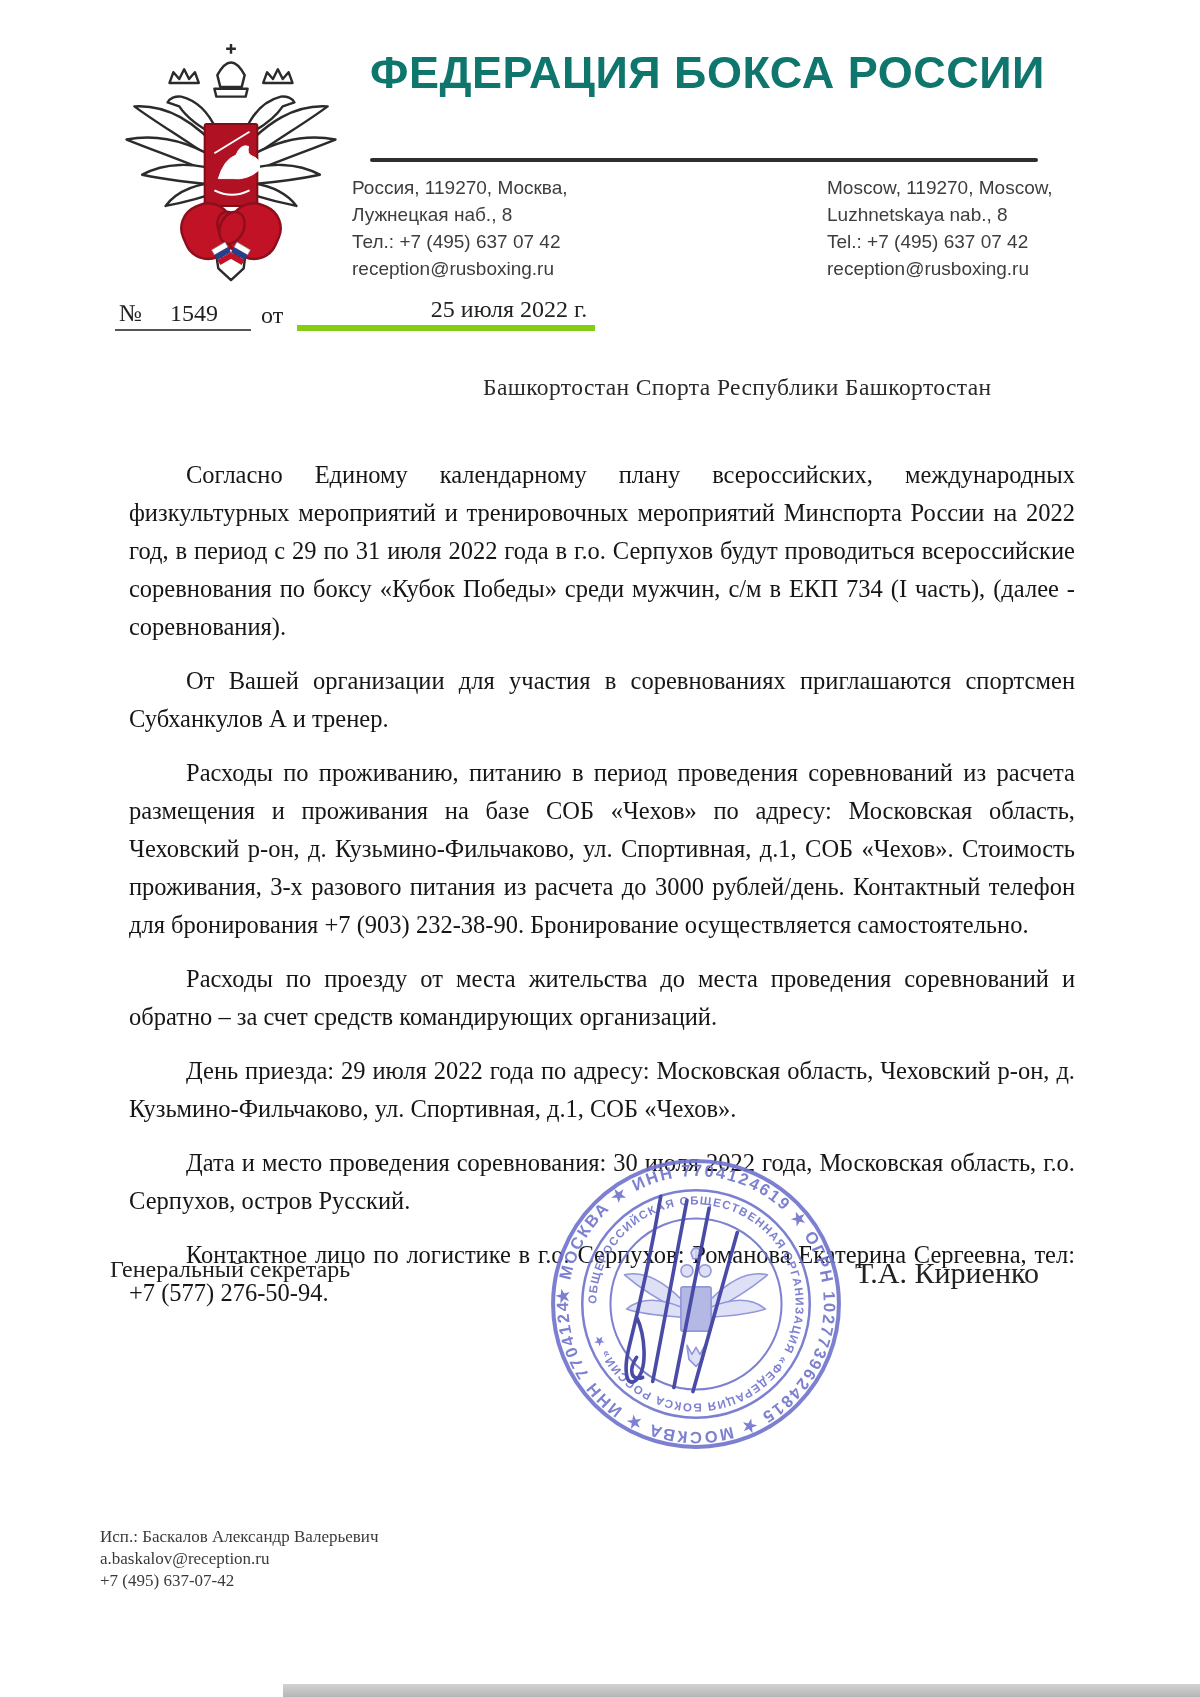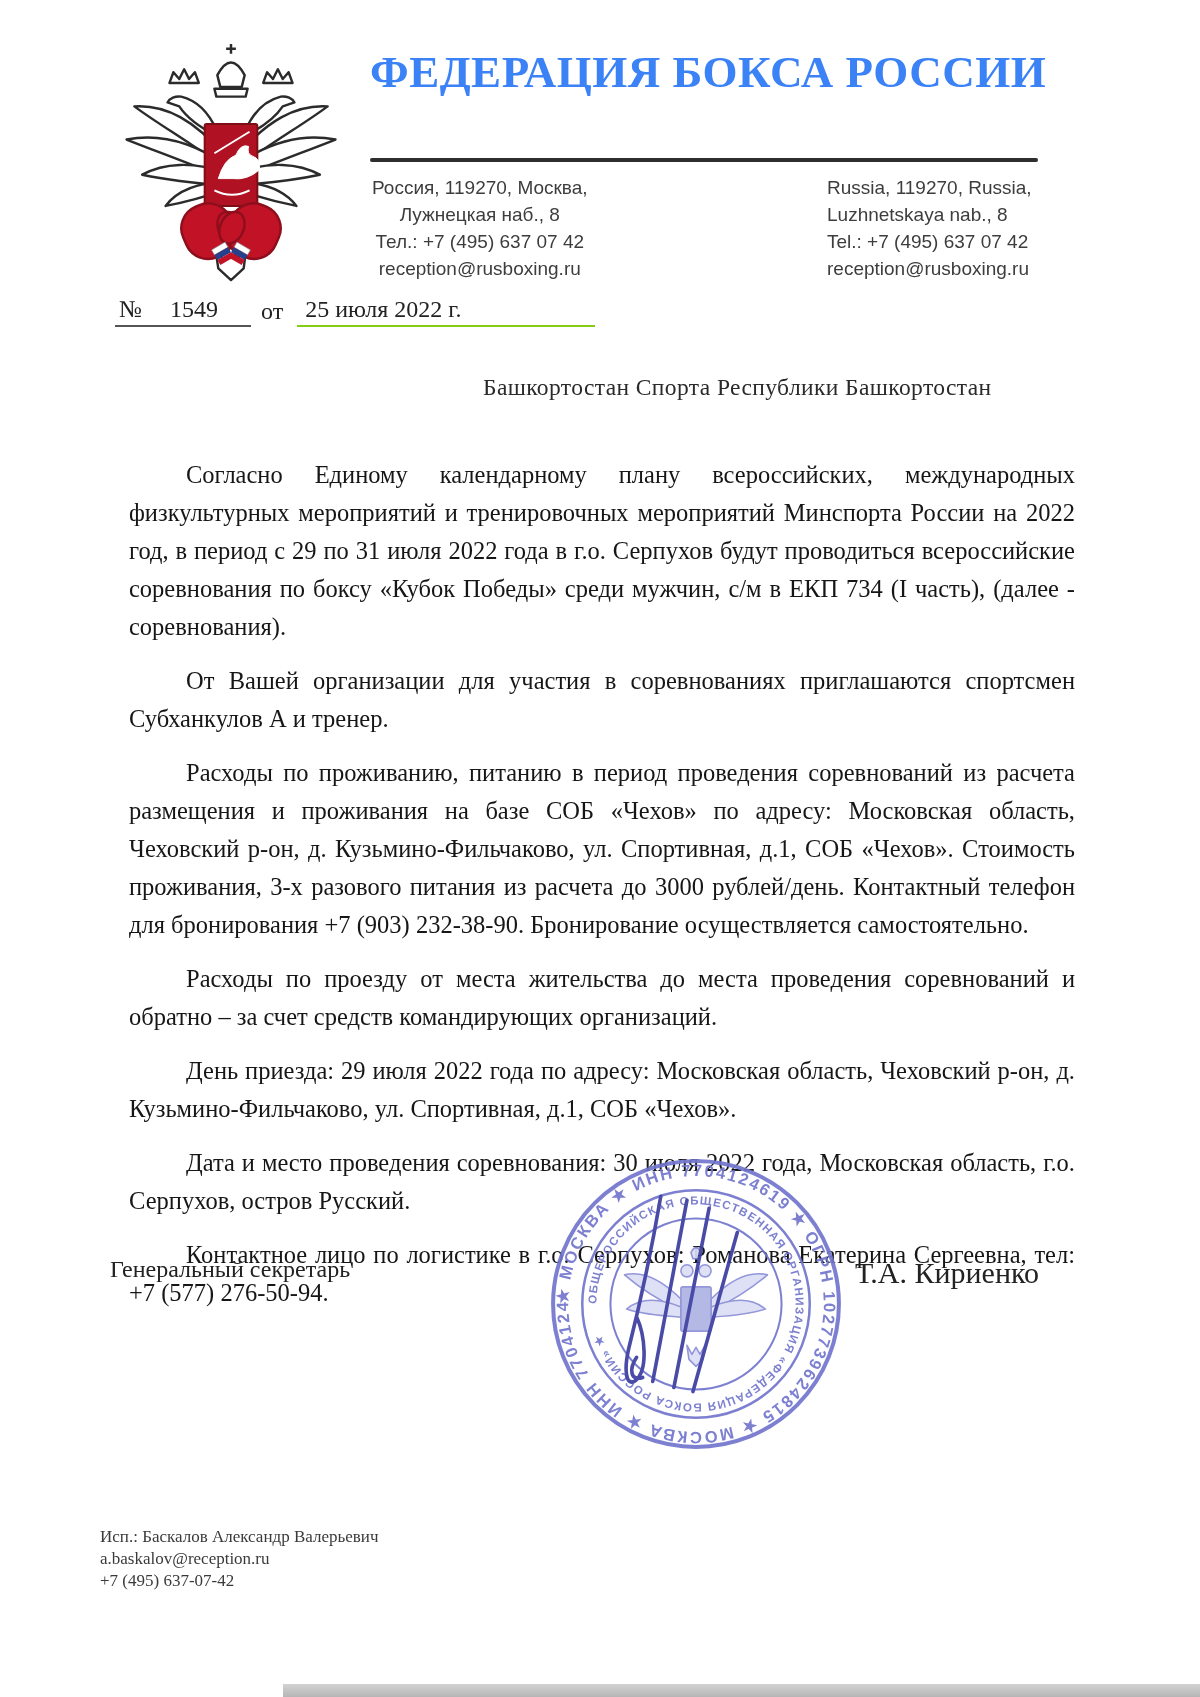--- a/index.html
+++ b/index.html
@@ -2,32 +2,32 @@
 <html lang="ru"><head>
 <meta charset="utf-8">
 <style>
   html,body{margin:0;padding:0;background:#ffffff;}
   .page{
     position:relative;width:1200px;height:1697px;background:#ffffff;
     font-family:"Liberation Serif","DejaVu Serif",serif;color:#1c1c1c;overflow:hidden;
   }
   
   .logo{position:absolute;left:118px;top:40px;width:226px;height:244px;}
-  .titles{position:absolute;left:370px;top:50px;width:680px;font-family:Liberation Serif, serif;color:#3b82f6;}
+  .titles{position:absolute;left:370px;top:50px;width:680px;font-family:Liberation Sans, sans-serif;color:#0f766e;}
   .title-ru{font-size:45px;font-weight:800;letter-spacing:.5px;line-height:1.0;white-space:nowrap;}
   .title-en{font-size:41px;font-weight:700;letter-spacing:.5px;line-height:1.1;white-space:nowrap;margin-top:2px;}
   .header-divider{position:absolute;left:370px;top:158px;width:668px;height:4px;background:#2f2d2e;border-radius:2px;}
   .addr{position:absolute;top:174px;font-family:"Liberation Sans","DejaVu Sans",sans-serif;font-size:19px;line-height:27px;color:#3d3d3d;}
-  .addr-ru{left:372px;text-align:center;}
+  .addr-ru{left:352px;}
   .addr-en{left:827px;}
   
   .ref-line{position:absolute;left:115px;top:296px;font-size:24px;color:#222;display:flex;align-items:flex-end;}
   .ref-no{border-bottom:2px solid #555;min-width:122px;padding:0 10px 2px 4px;display:inline-flex;gap:28px;}
   .ref-ot{margin:0 14px 2px 10px;}
-  .ref-date{border-bottom:2px solid #84cc16;min-width:282px;text-align:left;padding:0 8px 2px 8px;}
+  .ref-date{border-bottom:6px solid #84cc16;min-width:282px;text-align:right;padding:0 8px 2px 8px;}
   
   .addressee{position:absolute;left:483px;top:374px;width:570px;font-size:23.5px;color:#2a2a2a;letter-spacing:.4px;white-space:nowrap;}
   
   .body-text{position:absolute;left:113px;top:440px;width:978px;font-size:24.5px;line-height:38px;color:#161616;}
   .body-text p{margin:16px;text-indent:57px;text-align:justify;}
   
   .sig-position{position:absolute;left:110px;top:1256px;font-size:24px;color:#222;}
   .sig-name{position:absolute;left:855px;top:1256px;font-size:30px;color:#222;}
   .stamp-wrap{position:absolute;left:540px;top:1148px;width:312px;height:312px;opacity:.92;}
   
@@ -111,21 +111,21 @@
   </div>
   <div class="header-divider"></div>
 
   <div class="addr addr-ru">
       <div>Россия, 119270, Москва,</div>
       <div>Лужнецкая наб., 8</div>
       <div>Тел.: +7 (495) 637 07 42</div>
       <div>reception@rusboxing.ru</div>
     </div>
   <div class="addr addr-en">
-      <div>Russia, 119270, Russia,</div>
+      <div>Moscow, 119270, Moscow,</div>
       <div>Luzhnetskaya nab., 8</div>
       <div>Tel.: +7 (495) 637 07 42</div>
       <div>reception@rusboxing.ru</div>
     </div>
 
   <div class="ref-line">
     <span class="ref-no">
       <span>№</span>
       <span>1549</span>
     </span>

